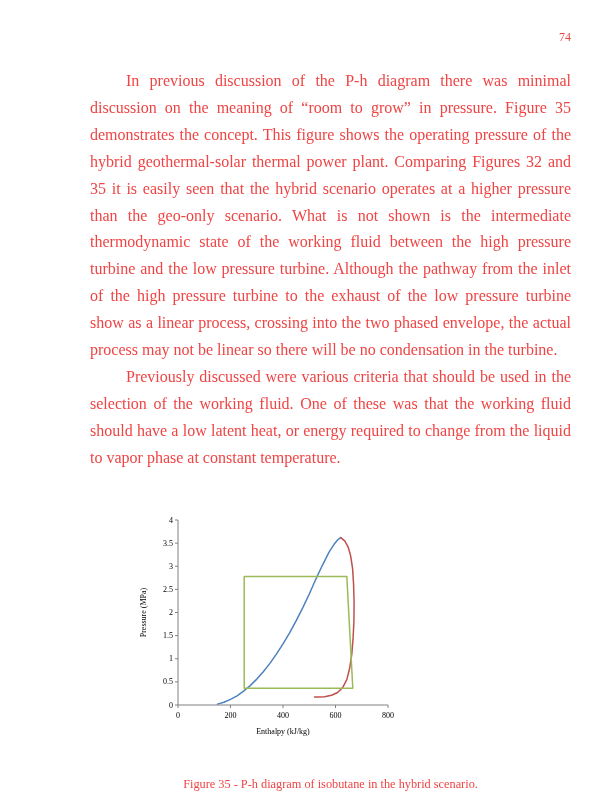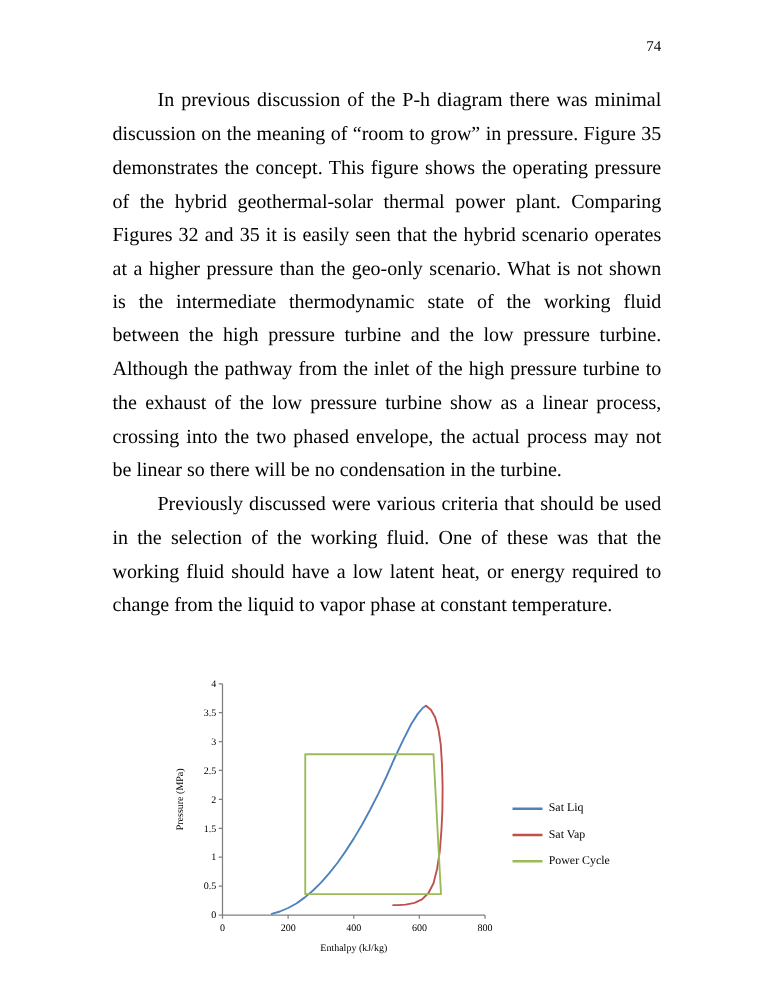--- a/index.html
+++ b/index.html
@@ -3,22 +3,22 @@
 <meta charset="utf-8">
 <style>
   * { margin: 0; padding: 0; box-sizing: border-box; }
   html, body { background: #e8e8e8; }
   .page {
     width: 612px;
     height: 792px;
     margin: 0 auto;
     background: #ffffff;
     font-family: "Liberation Serif", serif;
-    color: #000000;
-    padding: 30px 83px 0 90px;
+    color: #ef4444;
+    padding: 30px 41px 0 90px;
     position: relative;
     overflow: hidden;
   }
   .page-number {
     text-align: right;
     font-size: 12px;
     line-height: 14px;
   }
   .body-text {
     margin-top: 24px;
@@ -96,30 +96,17 @@
           <line x1="199.5" y1="195" x2="199.5" y2="198" stroke="#808080" stroke-width="1"></line>
           <text x="199.5" y="208" text-anchor="middle" font-size="8">600</text>
           <line x1="252" y1="195" x2="252" y2="198" stroke="#808080" stroke-width="1"></line>
           <text x="252" y="208" text-anchor="middle" font-size="8">800</text>
           <text x="10" y="102.5" text-anchor="middle" font-size="8" transform="rotate(-90 10 102.5)">Pressure  (MPa)</text>
           <text x="147" y="224" text-anchor="middle" font-size="8">Enthalpy  (kJ/kg)</text>
           <path d="M81.4 194.1 L87.9 192.2 L94.5 189.4 L101.1 185.8 L107.6 181.1 L114.2 175.6 L120.8 169.1 L127.3 161.7 L133.9 153.4 L140.4 144.1 L147.0 133.9 L153.6 122.8 L160.1 110.8 L166.7 97.9 L173.3 84.0 L179.8 69.2 L186.4 55.3 L192.9 42.4 L198.2 34.1 L202.1 29.4 L204.8 27.6" fill="none" stroke="#4F81BD" stroke-width="1.5" stroke-linejoin="round" stroke-linecap="round"></path>
           <path d="M204.8 27.6 L208.7 30.8 L212.1 36.8 L214.7 46.1 L216.6 58.6 L217.6 74.8 L218.1 93.2 L217.9 111.8 L217.1 127.9 L215.8 144.1 L213.7 158.0 L210.8 169.6 L206.8 177.4 L201.6 182.5 L195.6 185.3 L188.5 186.7 L182.4 187.1 L178.5 187.1" fill="none" stroke="#C0504D" stroke-width="1.5" stroke-linejoin="round" stroke-linecap="round"></path>
           <path d="M108.2 178.3 L108.2 66.4 L210.8 66.4 L216.8 178.3 L108.2 178.3" fill="none" stroke="#9BBB59" stroke-width="1.5" stroke-linejoin="round" stroke-linecap="round"></path>
         </svg>
-      <div id="legend" class="legend">
-          <div class="legend-item">
-            <span class="legend-swatch" style="background: rgb(79, 129, 189);"></span>
-            <span>Sat Liq</span>
-          </div>
-          <div class="legend-item">
-            <span class="legend-swatch" style="background: rgb(192, 80, 77);"></span>
-            <span>Sat Vap</span>
-          </div>
-          <div class="legend-item">
-            <span class="legend-swatch" style="background: rgb(155, 187, 89);"></span>
-            <span>Power Cycle</span>
-          </div>
-        </div>
     </div>
+    <div class="caption">Figure 35 - P-h diagram of isobutane in the hybrid scenario.</div>
   </div>
 
 </div>
 
 </body></html>

